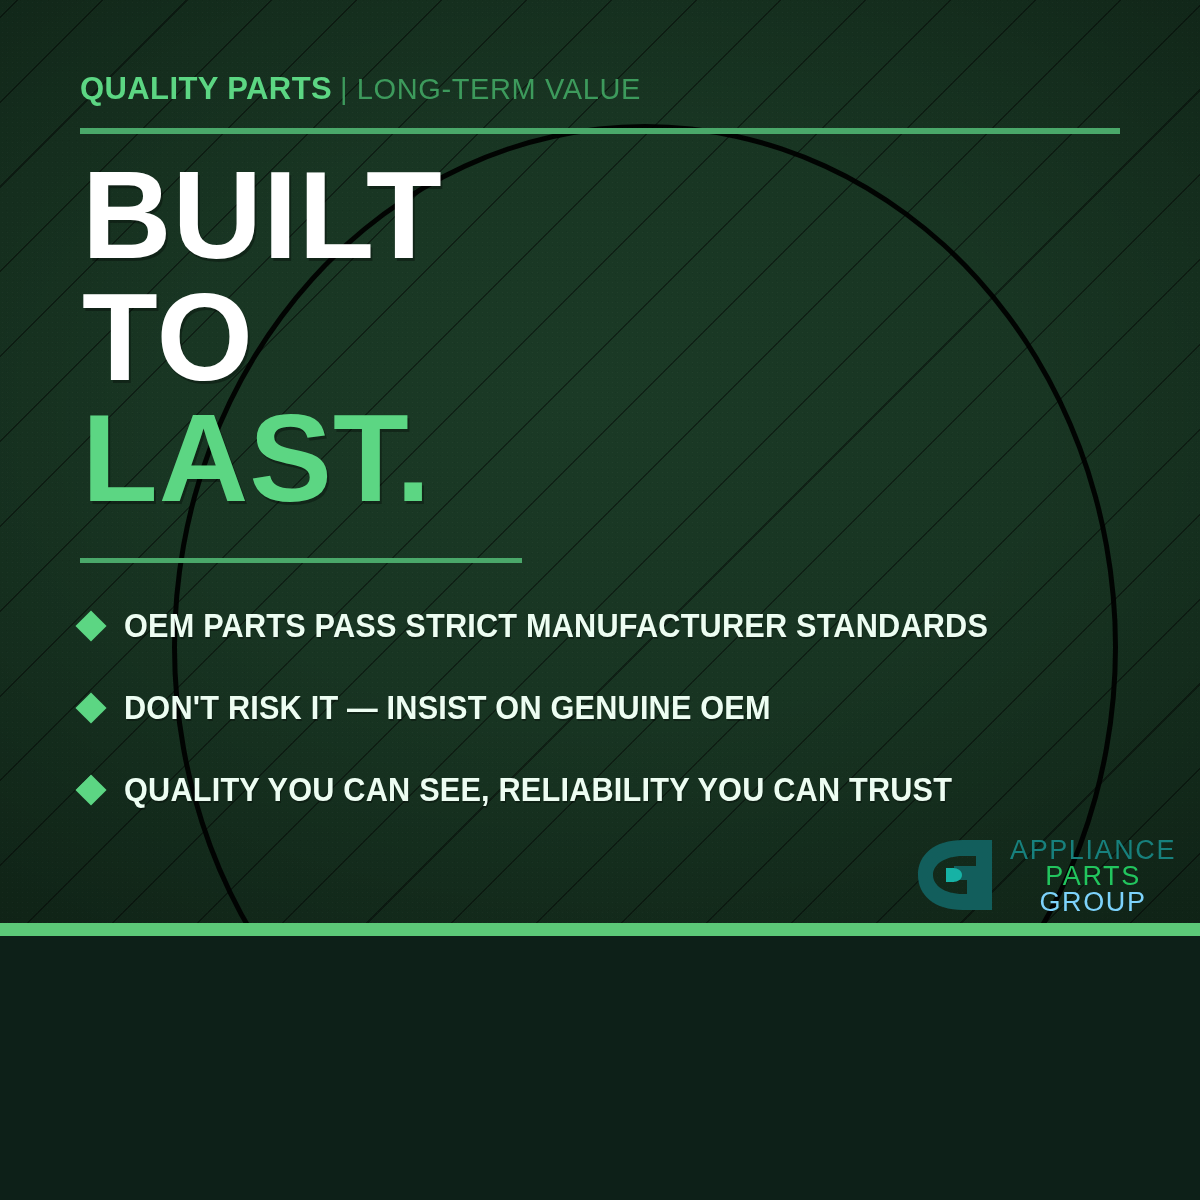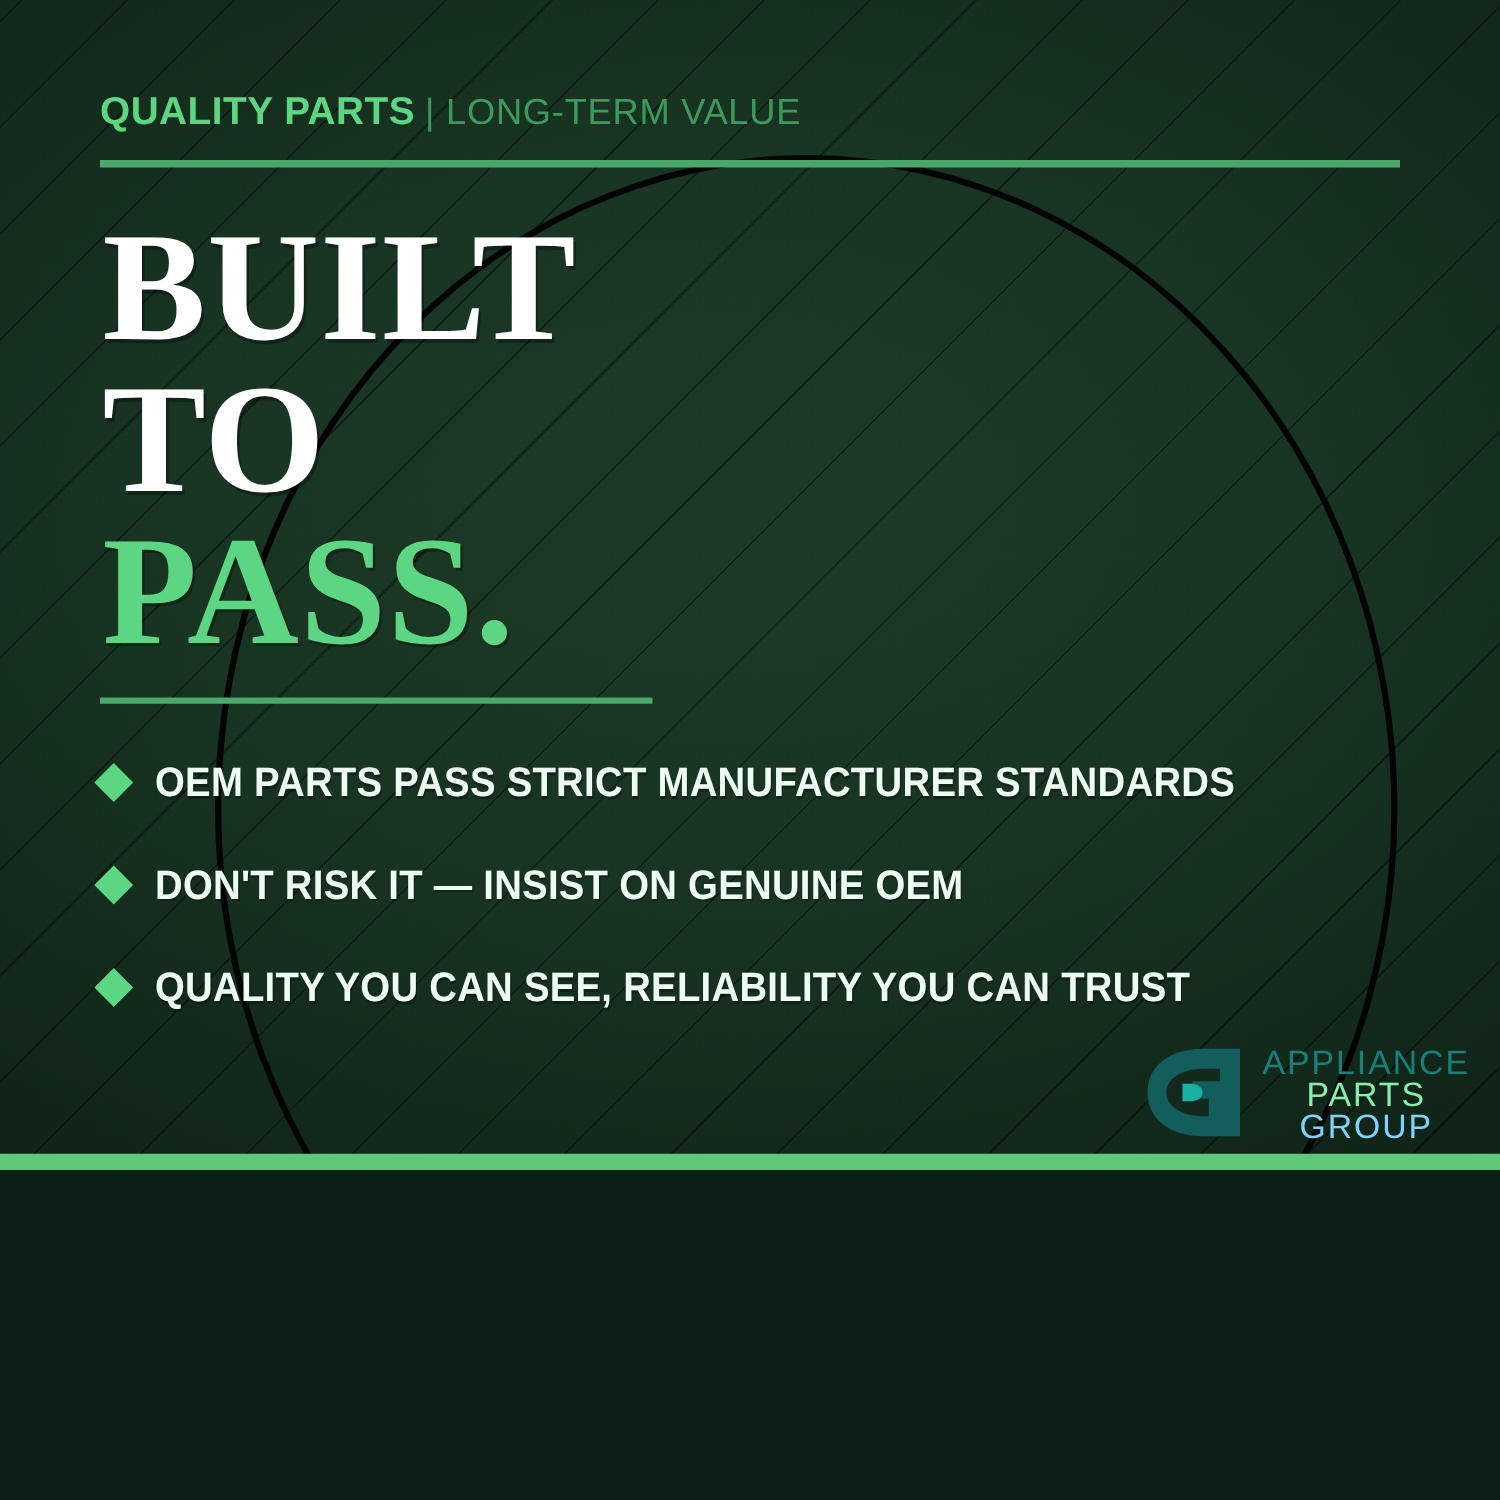--- a/index.html
+++ b/index.html
@@ -98,28 +98,27 @@
     top: 128px;
     width: 1040px;
     height: 6px;
     background: #4aa86a;
   }
 
   .headline {
     position: absolute;
     left: 82px;
     top: 155px;
-    font-family: Liberation Serif, serif;
+    font-family: Liberation Sans, sans-serif;
     font-weight: bold;
     font-size: 124px;
     line-height: 0.98;
     letter-spacing: 1px;
     color: #ffffff;
     text-shadow: 2px 3px 0 rgba(0,0,0,0.30);
-    margin-top: 14px;
   }
   .headline .hl-line { display: block; }
   .hl-accent { color: #5cd683; }
 
   .rule-mid {
     position: absolute;
     left: 80px;
     top: 558px;
     width: 442px;
     height: 5px;
@@ -171,21 +170,21 @@
   .logo-words {
     display: flex;
     flex-direction: column;
     line-height: 0.96;
     font-family: "Liberation Sans", sans-serif;
     font-weight: normal;
     font-size: 27px;
     letter-spacing: 1.6px;
   }
   .logo-word-1 { color: #17807d; }
-  .logo-word-2 { color: #86efac; }
+  .logo-word-2 { color: #22c55e; }
   .logo-word-3 { color: #7dd3fc; }
 
   .bottom-bar {
     position: absolute;
     left: 0;
     bottom: 0;
     width: 1200px;
     height: 13px;
     background: #5cc878;
   }
@@ -205,21 +204,21 @@
 
     <div class="eyebrow">
       <span class="eyebrow-strong">QUALITY PARTS</span><span class="eyebrow-light">| LONG-TERM VALUE</span>
     </div>
 
     <div class="rule-top"></div>
 
     <div class="headline">
       <span class="hl-line">BUILT</span>
       <span class="hl-line">TO</span>
-      <span class="hl-line hl-accent">PASS.</span>
+      <span class="hl-line hl-accent">LAST.</span>
     </div>
 
     <div class="rule-mid"></div>
 
     <div class="bullets">
       <div class="bullet-row">
         <span class="bullet-mark"></span>
         <span class="bullet-text">OEM PARTS PASS STRICT MANUFACTURER STANDARDS</span>
       </div>
       <div class="bullet-row">

